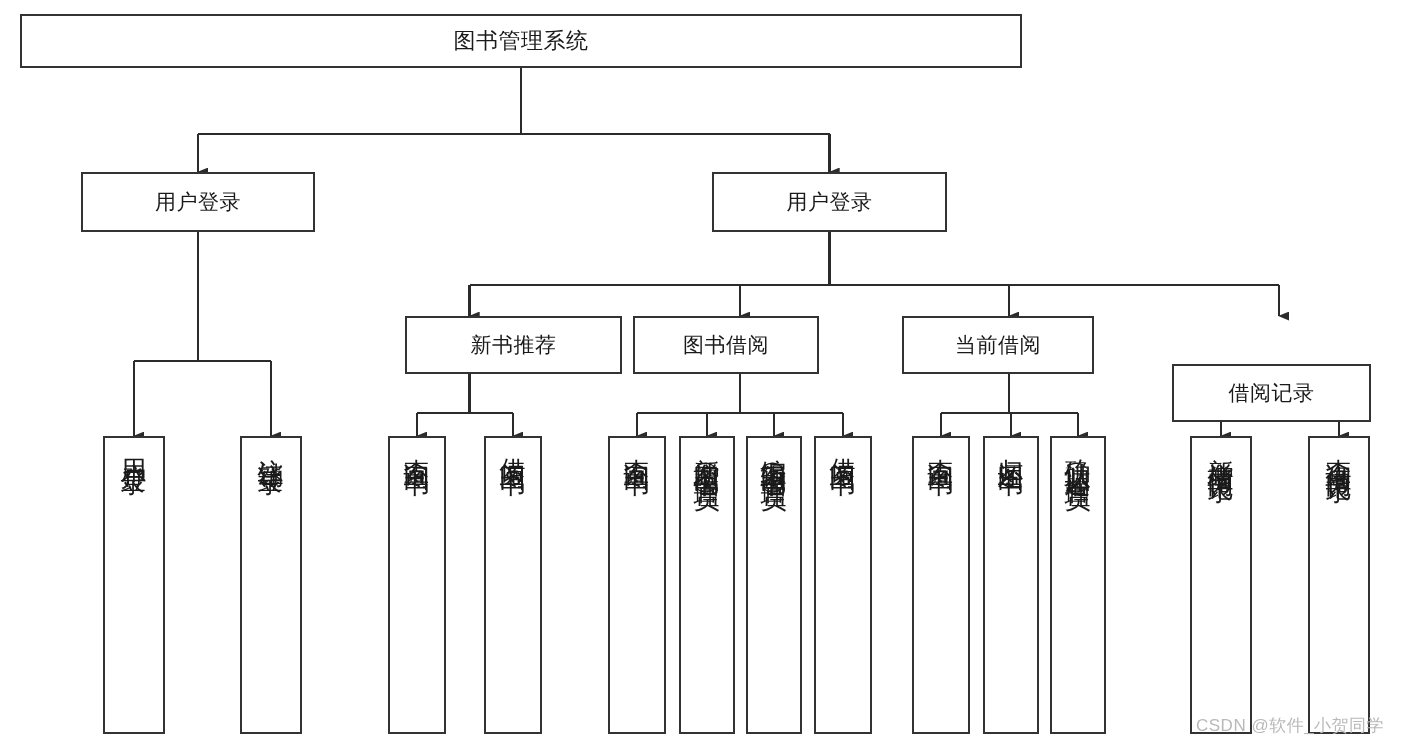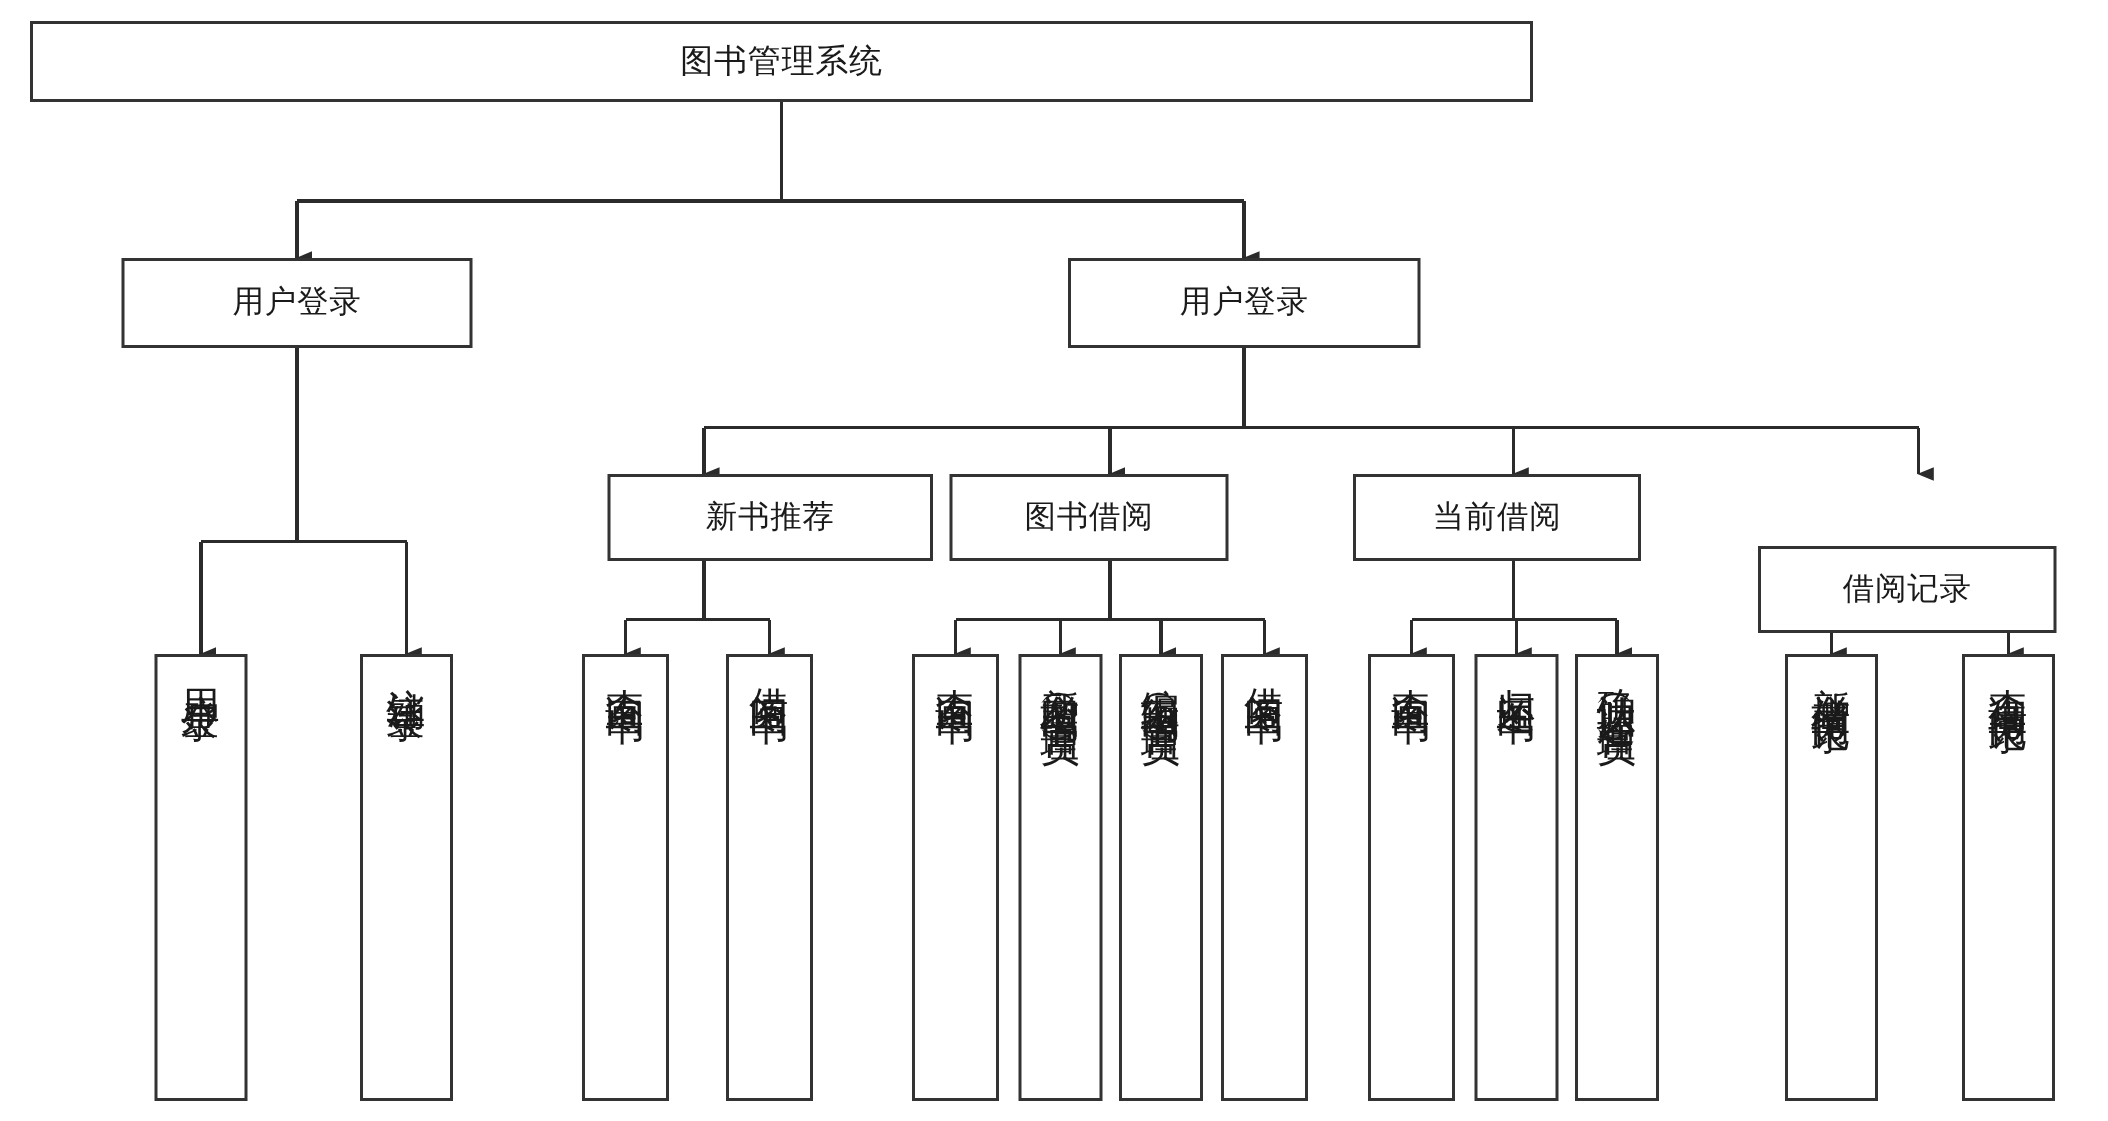--- a/index.html
+++ b/index.html
@@ -177,14 +177,15 @@
         <span class="label">确认归还（管理员）</span>
       </div>
       <div class="node v" style="left: 1190px; top: 436px; width: 62px; height: 298px;">
         <span class="label">新增借阅记录</span>
       </div>
       <div class="node v" style="left: 1308px; top: 436px; width: 62px; height: 298px;">
         <span class="label">查询借阅记录</span>
       </div>
     </div>
 
+  <div class="watermark" style="left: 1196px; top: 714px;">CSDN @软件_小贺同学</div>
 
 </div>
 
 </body></html>

